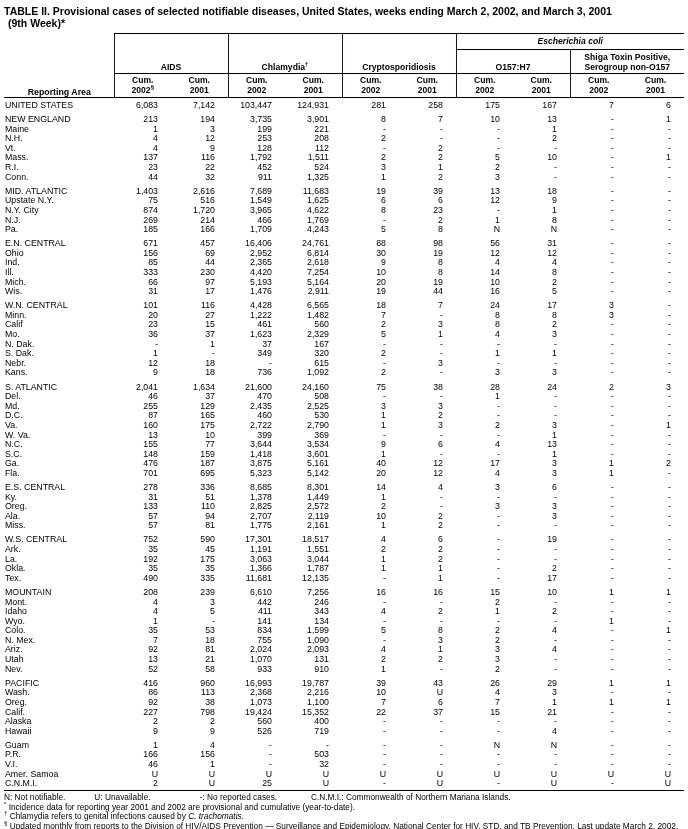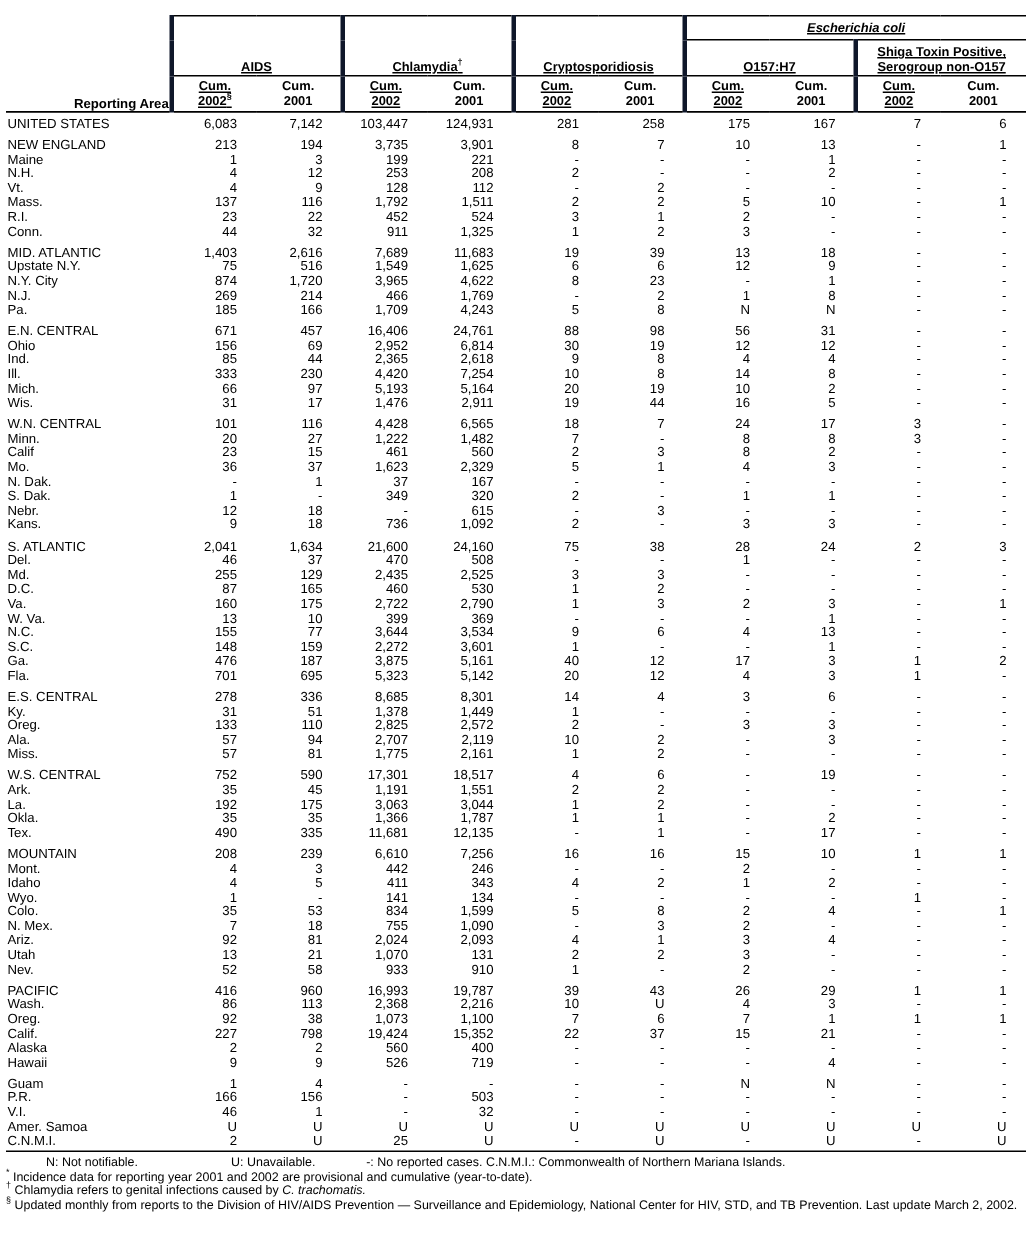--- a/index.html
+++ b/index.html
@@ -8,51 +8,55 @@
 
   .title { font-weight:bold; font-size:10.5px; line-height:11.5px; }
   .title .l2 { display:block; padding-left:4px; }
 
   table.mmwr { border-collapse:collapse; table-layout:fixed; width:680px; margin-top:4px; }
   col.c-area { width:110px; }
   col.c-num  { width:57px; }
 
   th { font-weight:bold; padding:0; }
   thead th { font-size:8.6px; line-height:9.5px; text-align:center; vertical-align:bottom; }
-  th.area-h { text-align:right; vertical-align:bottom; padding-left:1px;
+  th.area-h { text-align:center; vertical-align:bottom; padding-left:1px;
     border-bottom:1.5px solid #000; font-size:8.8px; }
   .bt { border-top:1px solid #000; }
-  .bl { border-left:3px solid #0f172a;text-decoration:underline; }
+  .bl { border-left:1px solid #0f172a; }
   .bb { border-bottom:1px solid #000; }
   tr.h1 th { height:15px; }
   th.ecoli-h { font-style:italic; vertical-align:middle; }
   tr.h2 th { height:22px; padding-bottom:1px; }
   tr.h3 th { height:21px; padding-bottom:2px; border-bottom:1.5px solid #000; }
   sup { font-size:6px; vertical-align:super; line-height:0; }
 
   tbody td { font-size:8.8px; line-height:9.6px; padding:0; white-space:nowrap; }
   td.area { text-align:left; padding-left:1px; }
   td.num  { text-align:right; padding-right:13px; }
   tbody tr:first-child td { padding-top:3px; }
   tr.gap td { padding-top:4.5px; }
 
   .footnotes { width:680px; border-top:1.5px solid #000; margin-top:1px;
     padding-top:2px; font-size:8.3px; line-height:9.8px; }
   .fn { padding-left:8px; text-indent:-8px; }
-  .legend span { display:inline-block; text-indent:0; vertical-align:top;text-align:right; }
+  .legend span { display:inline-block; text-indent:0; vertical-align:top; }
   .legend .leg1 { width:88px; }
-  .legend .leg2 { width:103px;margin-left:13px; }
+  .legend .leg2 { width:103px; }
   .legend .leg3 { width:109px; }
   .fn i { font-style:italic; }
 </style>
 </head>
 <body>
 
 <div class="page">
 
+  <div class="title">
+    <span>TABLE II. Provisional cases of selected notifiable diseases, United States, weeks ending March 2, 2002, and March 3, 2001</span>
+    <span class="l2">(9th Week)*</span>
+  </div>
 
   <table class="mmwr">
     <colgroup>
       <col class="c-area">
       <col class="c-num">
         <col class="c-num">
         <col class="c-num">
         <col class="c-num">
         <col class="c-num">
       <col class="c-num">
@@ -529,21 +533,21 @@
           <td class="num">6</td>
           <td class="num">4</td>
           <td class="num">13</td>
           <td class="num">-</td>
           <td class="num">-</td>
         </tr>
         <tr>
           <td class="area">S.C.</td>
           <td class="num">148</td>
           <td class="num">159</td>
-          <td class="num">2,272</td>
+          <td class="num">1,418</td>
           <td class="num">3,601</td>
           <td class="num">1</td>
           <td class="num">-</td>
           <td class="num">-</td>
           <td class="num">1</td>
           <td class="num">-</td>
           <td class="num">-</td>
         </tr>
         <tr>
           <td class="area">Ga.</td>

